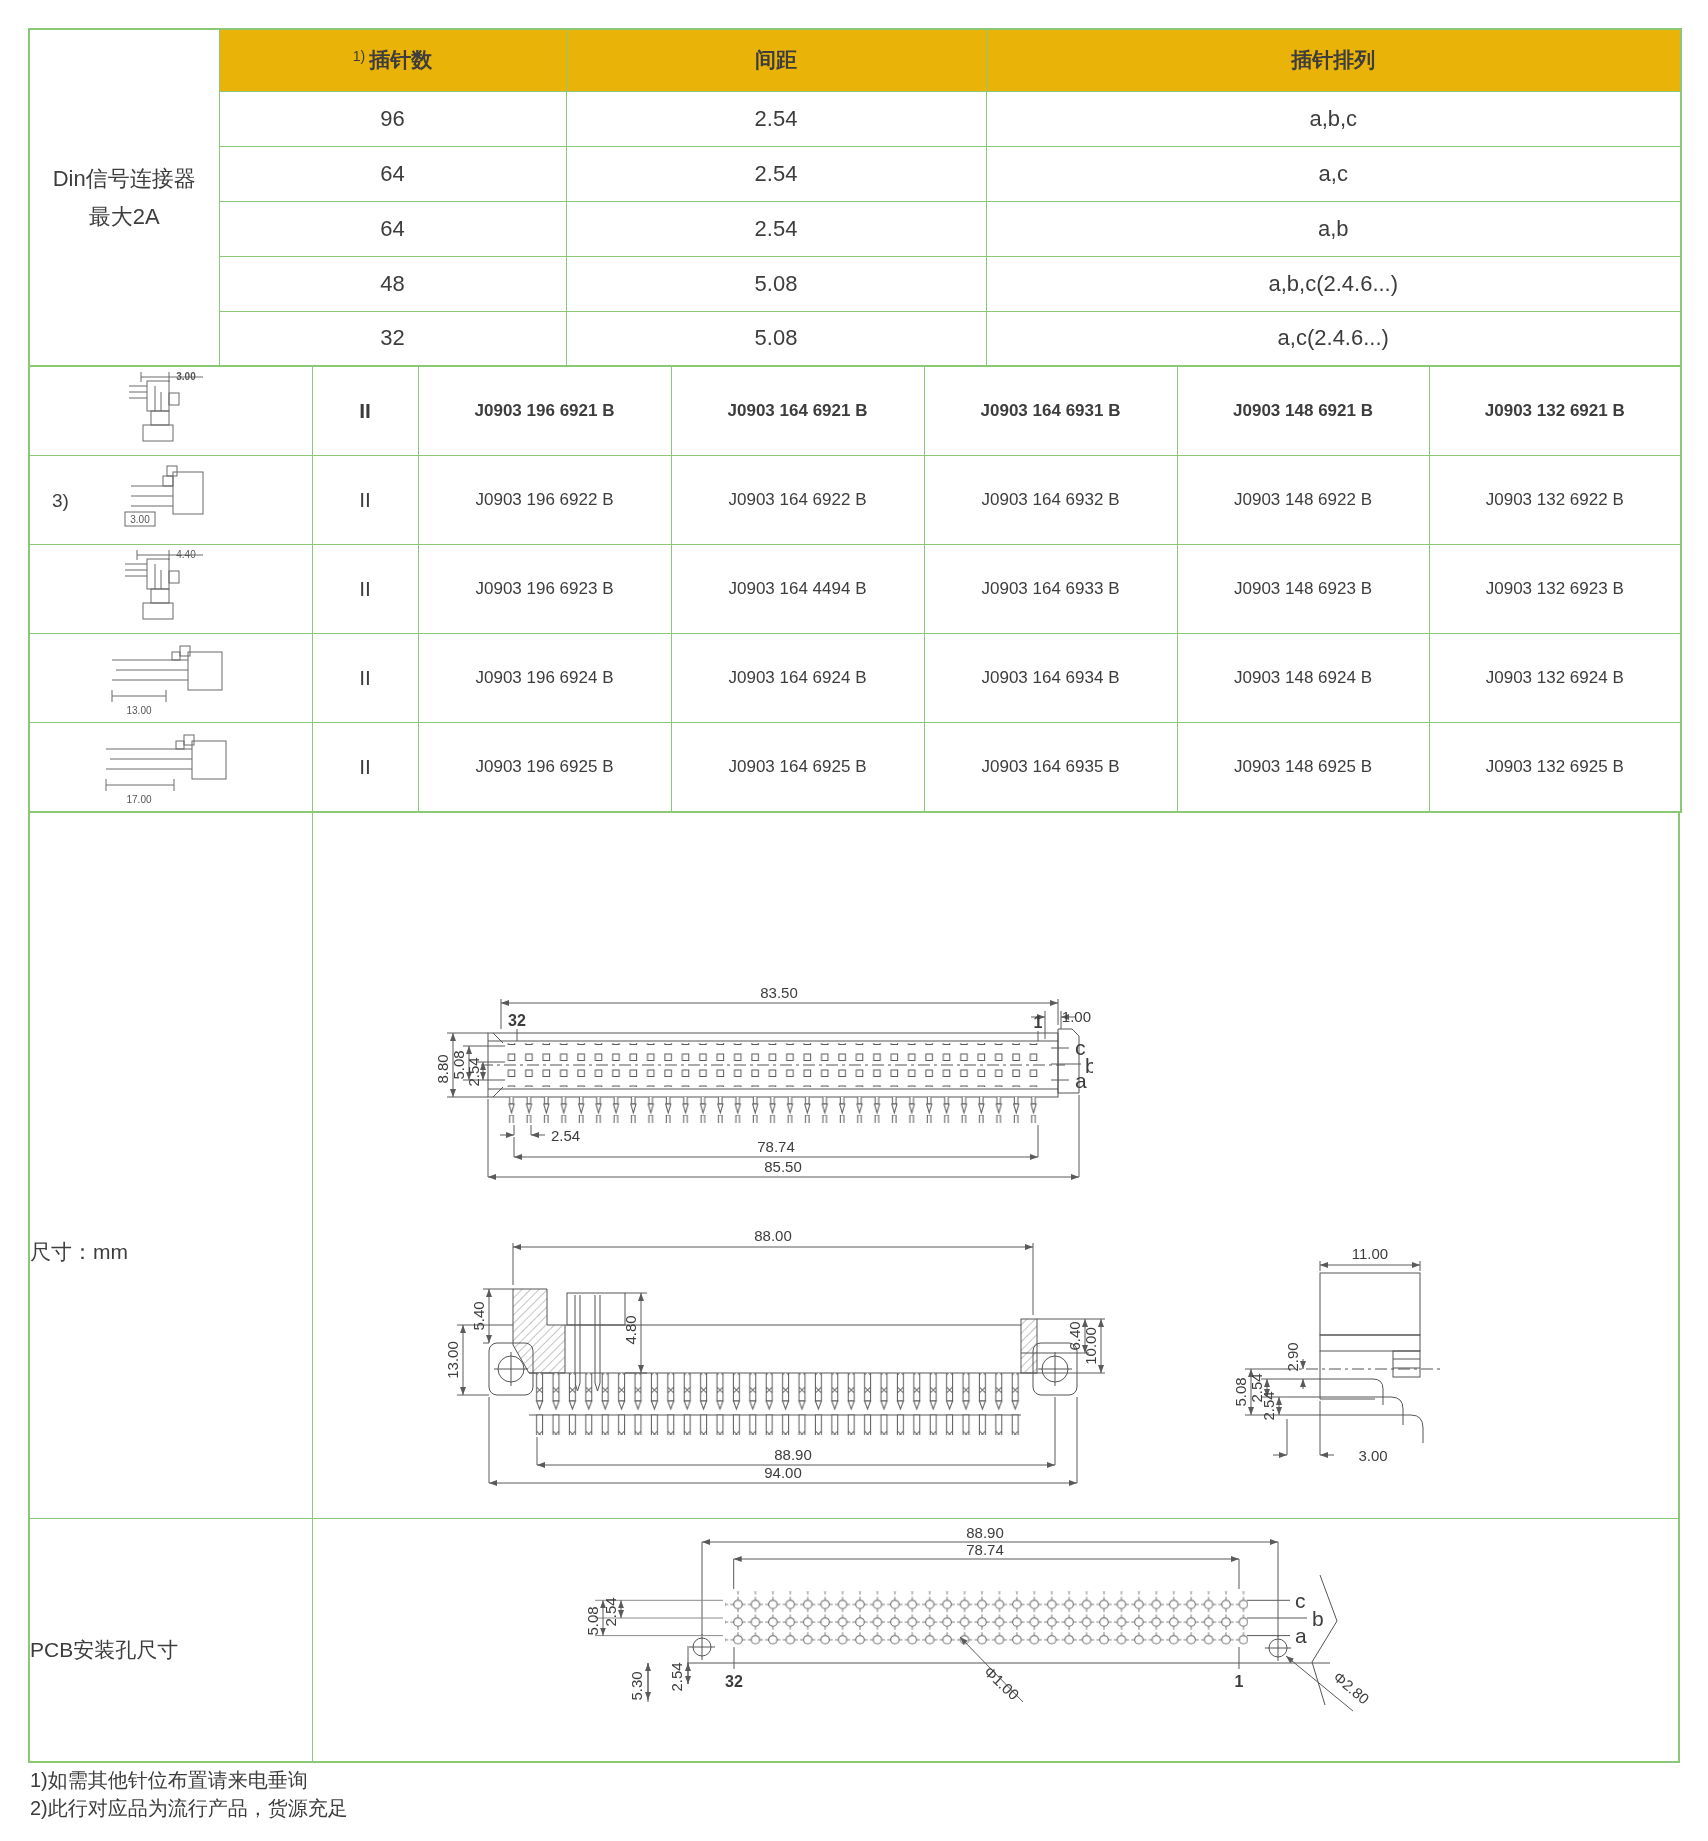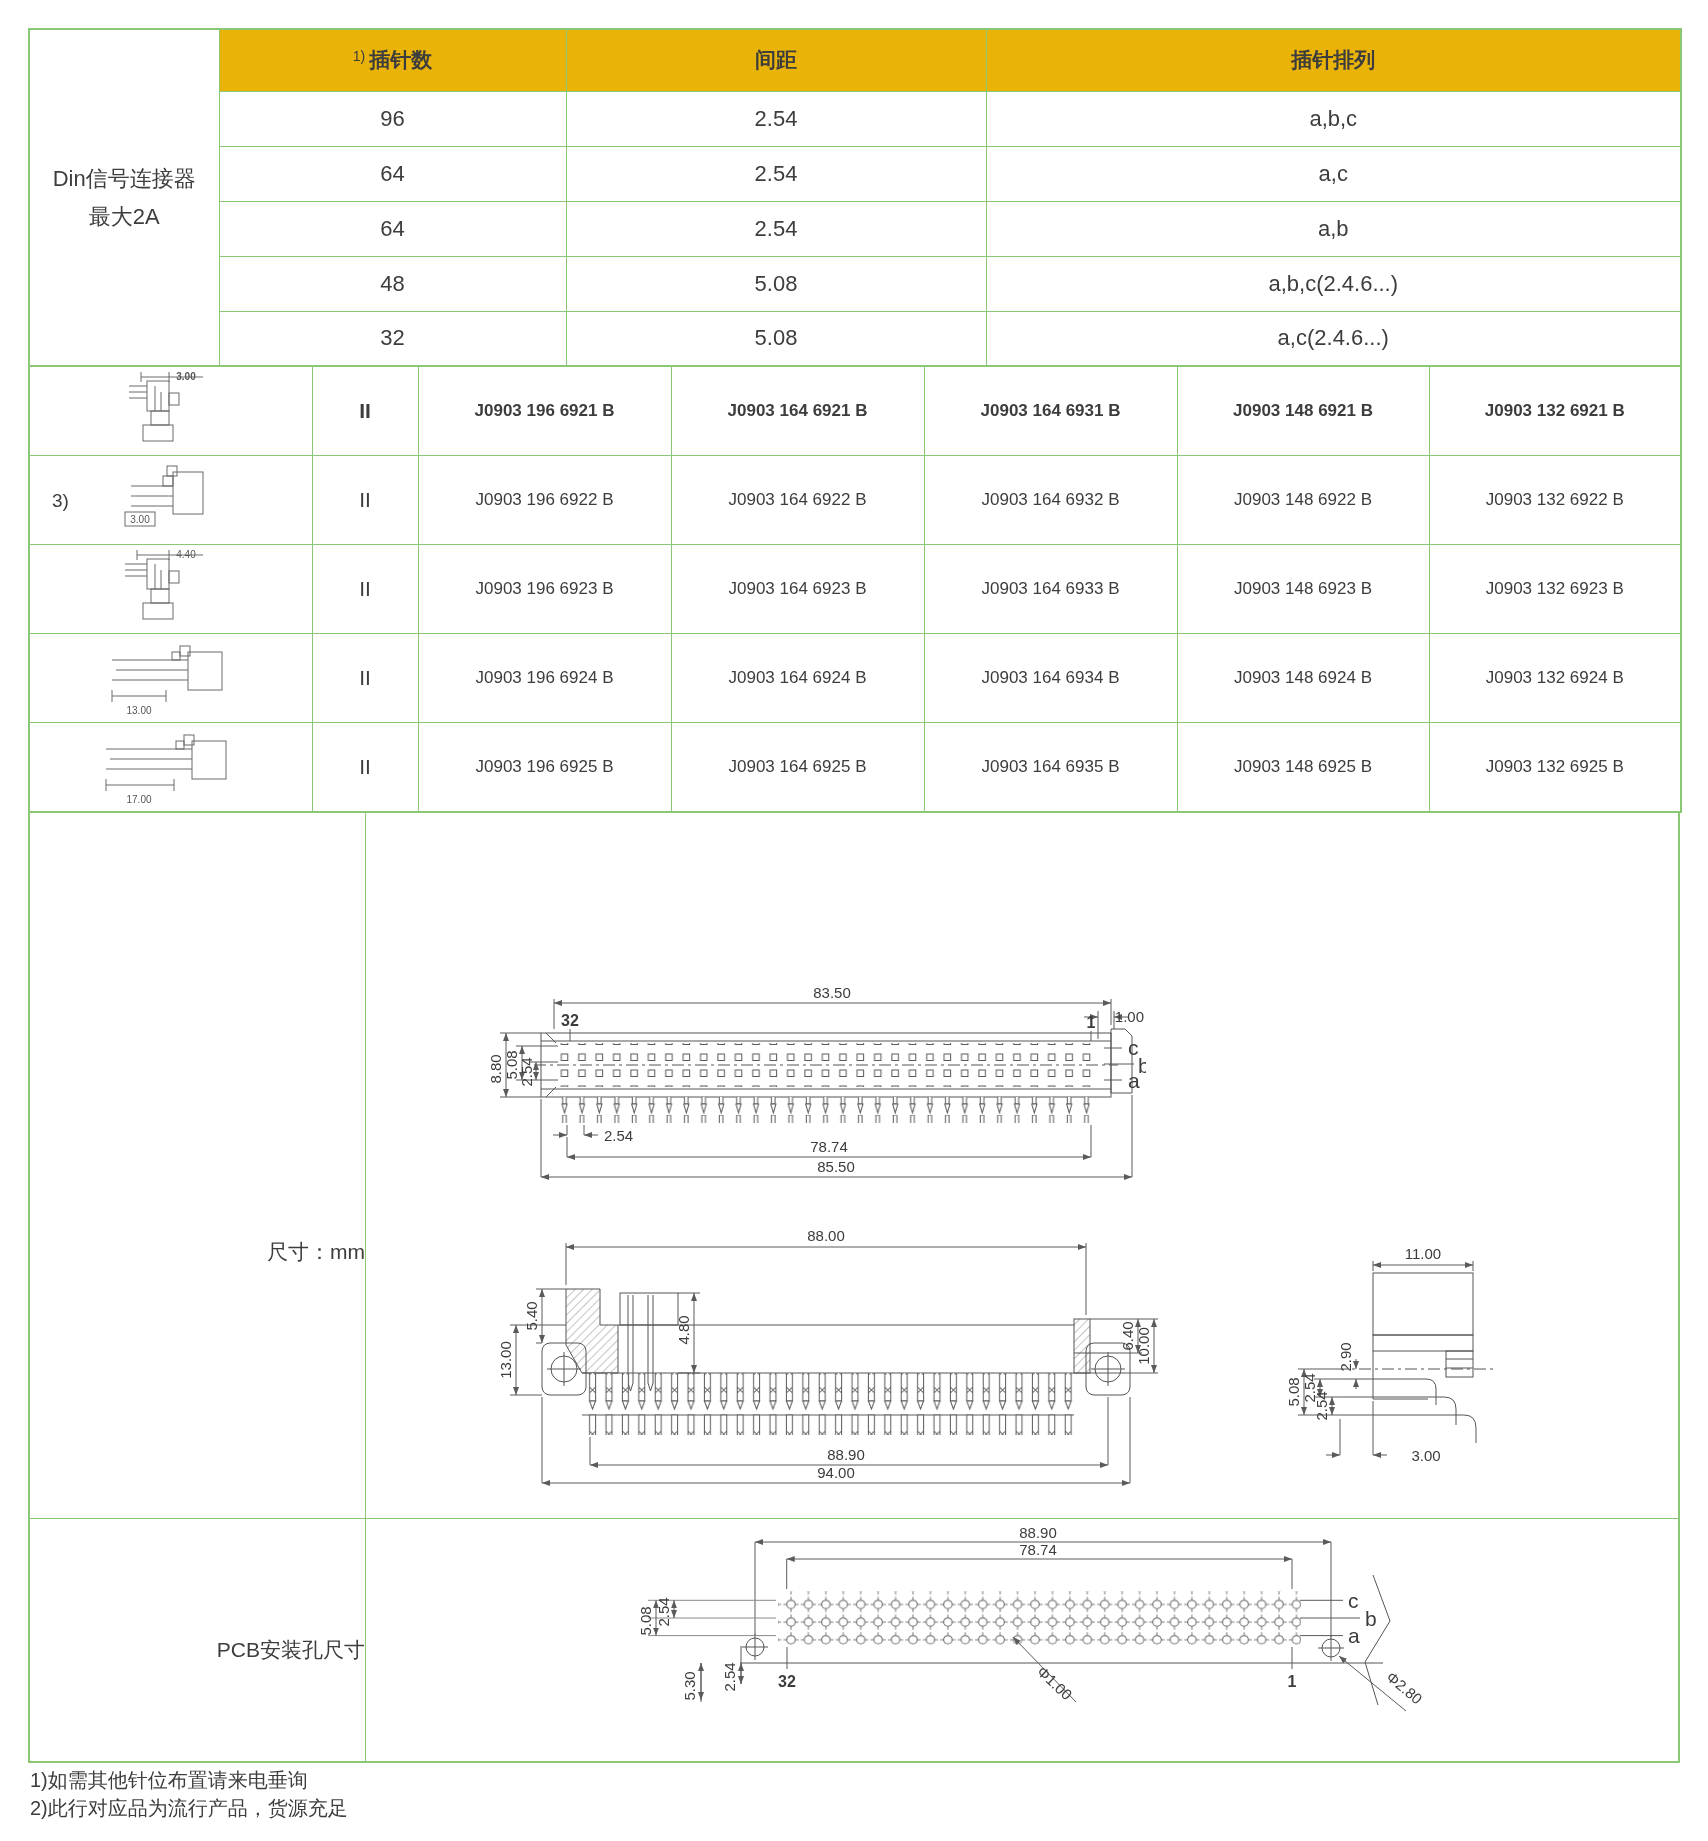--- a/index.html
+++ b/index.html
@@ -18,21 +18,21 @@
   .ord{font-size:17px;}
   tr.b1 td{font-weight:700;}
   .gradecell{font-size:21px;}
   .iconcell{position:relative;}
   .note3{position:absolute;left:22px;top:34px;font-size:19px;}
   .t2{margin-top:-2px;}
   .drawsec{width:1652px;border:2px solid #8bc876;margin-top:-2px;box-sizing:border-box;}
   .drow{display:flex;}
   .drow1{height:705px;}
   .drow2{height:242px;border-top:1px solid #8bc876;}
-  .dlabel{width:336px;border-right:1px solid #8bc876;display:flex;justify-content:flex-end;font-size:21px;box-sizing:border-box;}
+  .dlabel{width:283px;border-right:1px solid #8bc876;display:flex;justify-content:flex-start;font-size:21px;box-sizing:border-box;}
   .dlabel1{align-items:flex-start;padding-top:425px;}
   .dlabel2{align-items:center;padding-top:20px;}
   .dcontent{flex:1;position:relative;}
   .drw{position:absolute;}
   .drw text{font-size:15px;fill:#3d3d3d;font-family:"Liberation Sans",sans-serif;}
   .drw text.lbl{font-size:21px;}
   .drw text.sm{font-size:16px;font-weight:600;}
   .icn text{font-size:10px;fill:#555;font-family:"Liberation Sans",sans-serif;}
   .footnotes{position:absolute;left:30px;top:1766px;font-size:20px;line-height:1.4;color:#3d3d3d;}
 </style>
@@ -151,21 +151,21 @@
             <rect x="58" y="26" width="10" height="12"></rect>
             <rect x="40" y="44" width="18" height="14"></rect>
             <rect x="32" y="58" width="30" height="16"></rect>
             <path d="M14,19 H36 M14,25 H36 M14,31 H36 M44,19 V44 M50,25 V44"></path>
           </g>
           <text x="75" y="13" text-anchor="middle">4.40</text>
         </svg>
       </td>
       <td class="gradecell">II</td>
       <td class="ord">J0903 196 6923 B</td>
-      <td class="ord">J0903 164 6923 B</td>
+      <td class="ord">J0903 164 4494 B</td>
       <td class="ord">J0903 164 6933 B</td>
       <td class="ord">J0903 148 6923 B</td>
       <td class="ord">J0903 132 6923 B</td>
     </tr>
 
     <tr style="height:77px">
       <td class="iconcell">
         <svg class="icn" width="150" height="84" viewBox="0 0 150 84">
           <g stroke="#6a6a6a" fill="none">
             <rect x="92" y="18" width="34" height="38"></rect>

